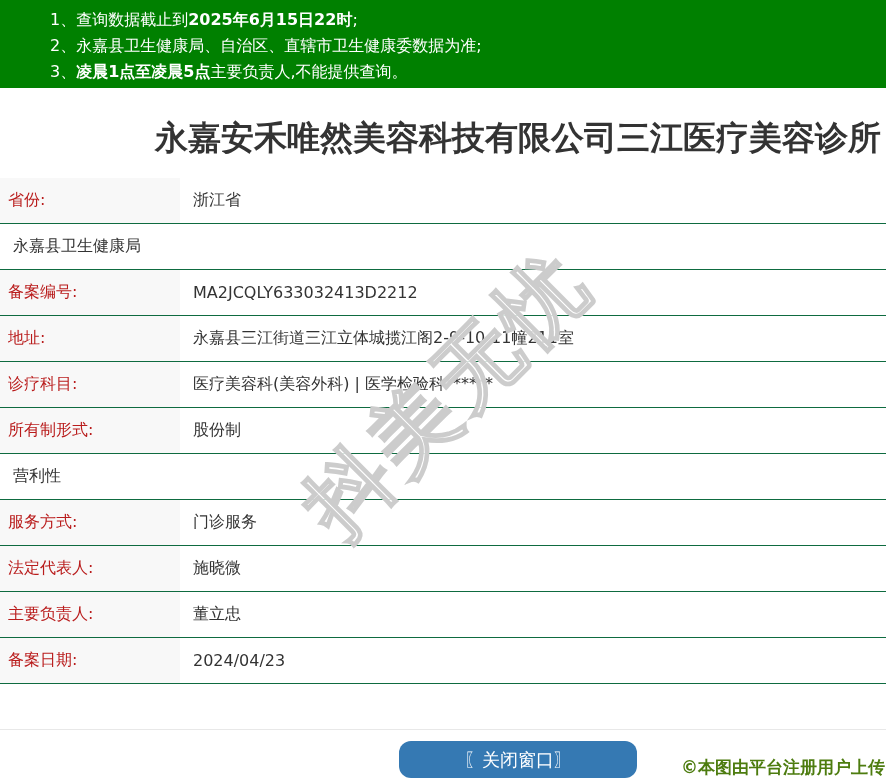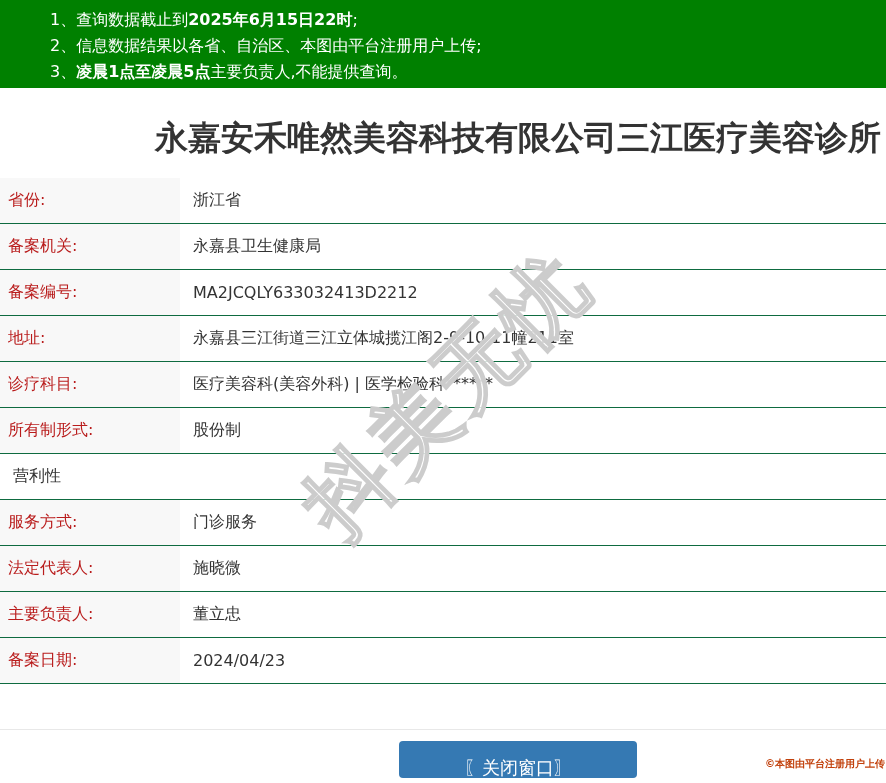--- a/index.html
+++ b/index.html
@@ -79,22 +79,22 @@
     display: inline-block;
     width: 238px;
     height: 37px;
     line-height: 37px;
     background: #3579b3;
     color: #ffffff;
     font-size: 18px;
     font-family: "DejaVu Sans", "Liberation Sans", sans-serif;
     text-align: center;
     border: none;
-    border-radius: 4px;
-    padding: 8px;
+    border-radius: 12px;
+    padding: 0;
     cursor: pointer;
   }
   
   .diag-watermark {
     position: absolute;
     left: 268px;
     top: 338px;
     font-size: 84px;
     font-weight: bold;
     letter-spacing: 6px;
@@ -102,48 +102,47 @@
     color: rgba(255,255,255,0.82);
     -webkit-text-stroke: 2px #cccccc;
     transform: rotate(-45deg);
     z-index: 5;
     pointer-events: none;
   }
   
   .corner-watermark {
     position: absolute;
     right: 1px;
-    bottom: 12px;
-    font-size: 10px;
+    bottom: 4px;
+    font-size: 17px;
     font-weight: bold;
-    color: #c2410c;
+    color: #4d7c0f;
     text-shadow: -1px -1px 0 #fff, 1px -1px 0 #fff, -1px 1px 0 #fff, 1px 1px 0 #fff;
     z-index: 6;
     white-space: nowrap;
   }
 </style>
 </head>
 <body>
 
 <div class="banner">
   <div class="banner-line"><span>1、</span><span>查询数据截止到</span><b>2025年6月15日22时</b><span>;</span></div>
-  <div class="banner-line"><span>2、</span><span>信息数据结果以各省、自治区、本图由平台注册用户上传;</span><b></b><span></span></div>
+  <div class="banner-line"><span>2、</span><span>永嘉县卫生健康局、自治区、直辖市卫生健康委数据为准;</span><b></b><span></span></div>
   <div class="banner-line"><span>3、</span><span></span><b>凌晨1点至凌晨5点</b><span>主要负责人,不能提供查询。</span></div>
 </div>
 
 <div class="content">
   <h1 class="page-title">永嘉安禾唯然美容科技有限公司三江医疗美容诊所</h1>
 
   <div class="info-table">
     <div class="t-row">
       <div class="t-label">省份:</div>
       <div class="t-value">浙江省</div>
     </div>
     <div class="t-row">
-      <div class="t-label">备案机关:</div>
       <div class="t-value">永嘉县卫生健康局</div>
     </div>
     <div class="t-row">
       <div class="t-label">备案编号:</div>
       <div class="t-value">MA2JCQLY633032413D2212</div>
     </div>
     <div class="t-row">
       <div class="t-label">地址:</div>
       <div class="t-value">永嘉县三江街道三江立体城揽江阁2-9-10-11幢211室</div>
     </div>

